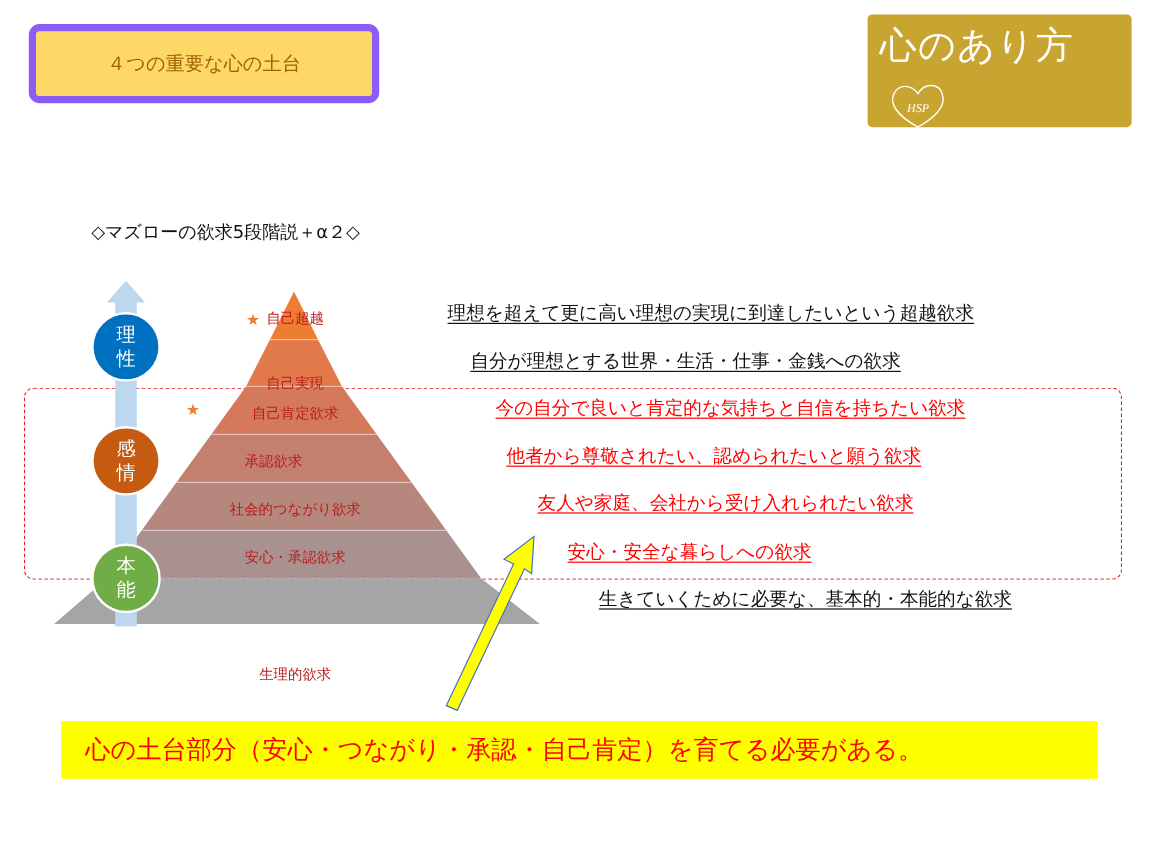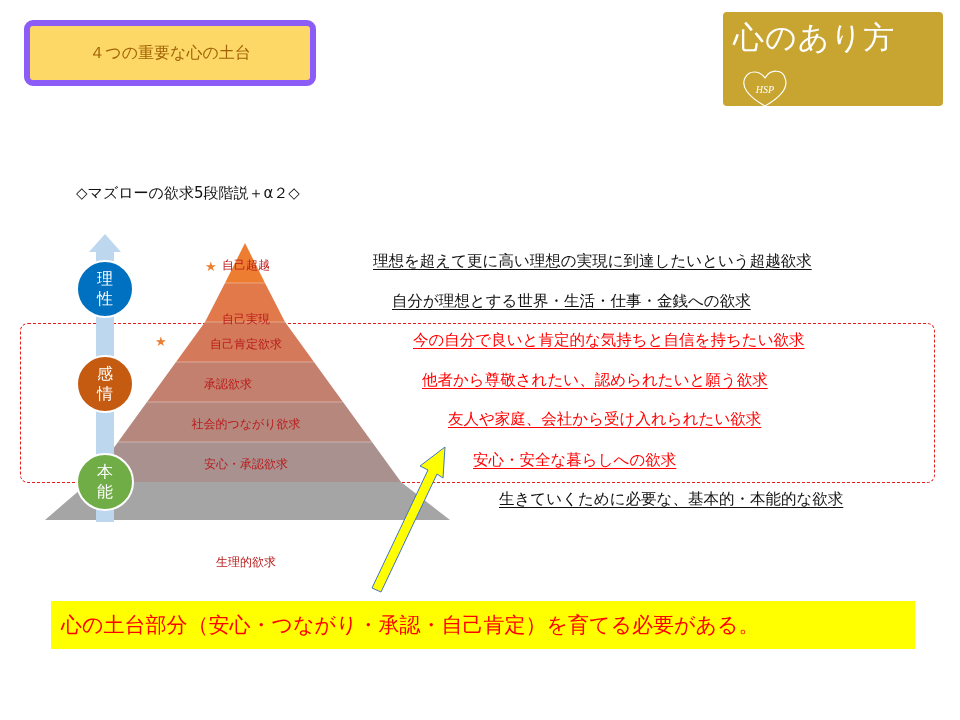--- a/index.html
+++ b/index.html
@@ -19,21 +19,21 @@
   .layer-label { font-size:12px; color:#b91c1c; white-space:nowrap; transform:translateX(-50%); }
   .star { color:#ed7d31; font-size:13px; }
   .axis-bar { left:96px; top:250px; width:18px; height:272px; background:#bdd7ee; }
   .axis-head { left:89px; top:234px; width:0; height:0; border-left:16px solid transparent; border-right:16px solid transparent; border-bottom:18px solid #bdd7ee; }
   .circle { width:58px; height:58px; border-radius:50%; border:2px solid #fff; box-sizing:border-box; color:#fff;
             display:flex; flex-direction:column; align-items:center; justify-content:center; font-size:16px; line-height:20px; }
   .desc { font-size:15.5px; white-space:nowrap; text-decoration:underline; text-underline-offset:3px; }
   .desc.black { color:#111; }
   .desc.red { color:#ff0000; }
   .banner { left:51px; top:601px; width:864px; height:48px; background:#ffff00; display:flex; align-items:center;
-            padding-left:10px; box-sizing:border-box; font-size:21px; color:#ff0000; white-space:nowrap; }
+            padding-left:20px; box-sizing:border-box; font-size:21px; color:#ff0000; white-space:nowrap; }
 </style>
 </head>
 <body>
 
 <div class="abs title-box">
   <span>４つの重要な心の土台</span>
 </div>
 
 <div class="abs logo">
   <span class="l1">心のあり方</span>

